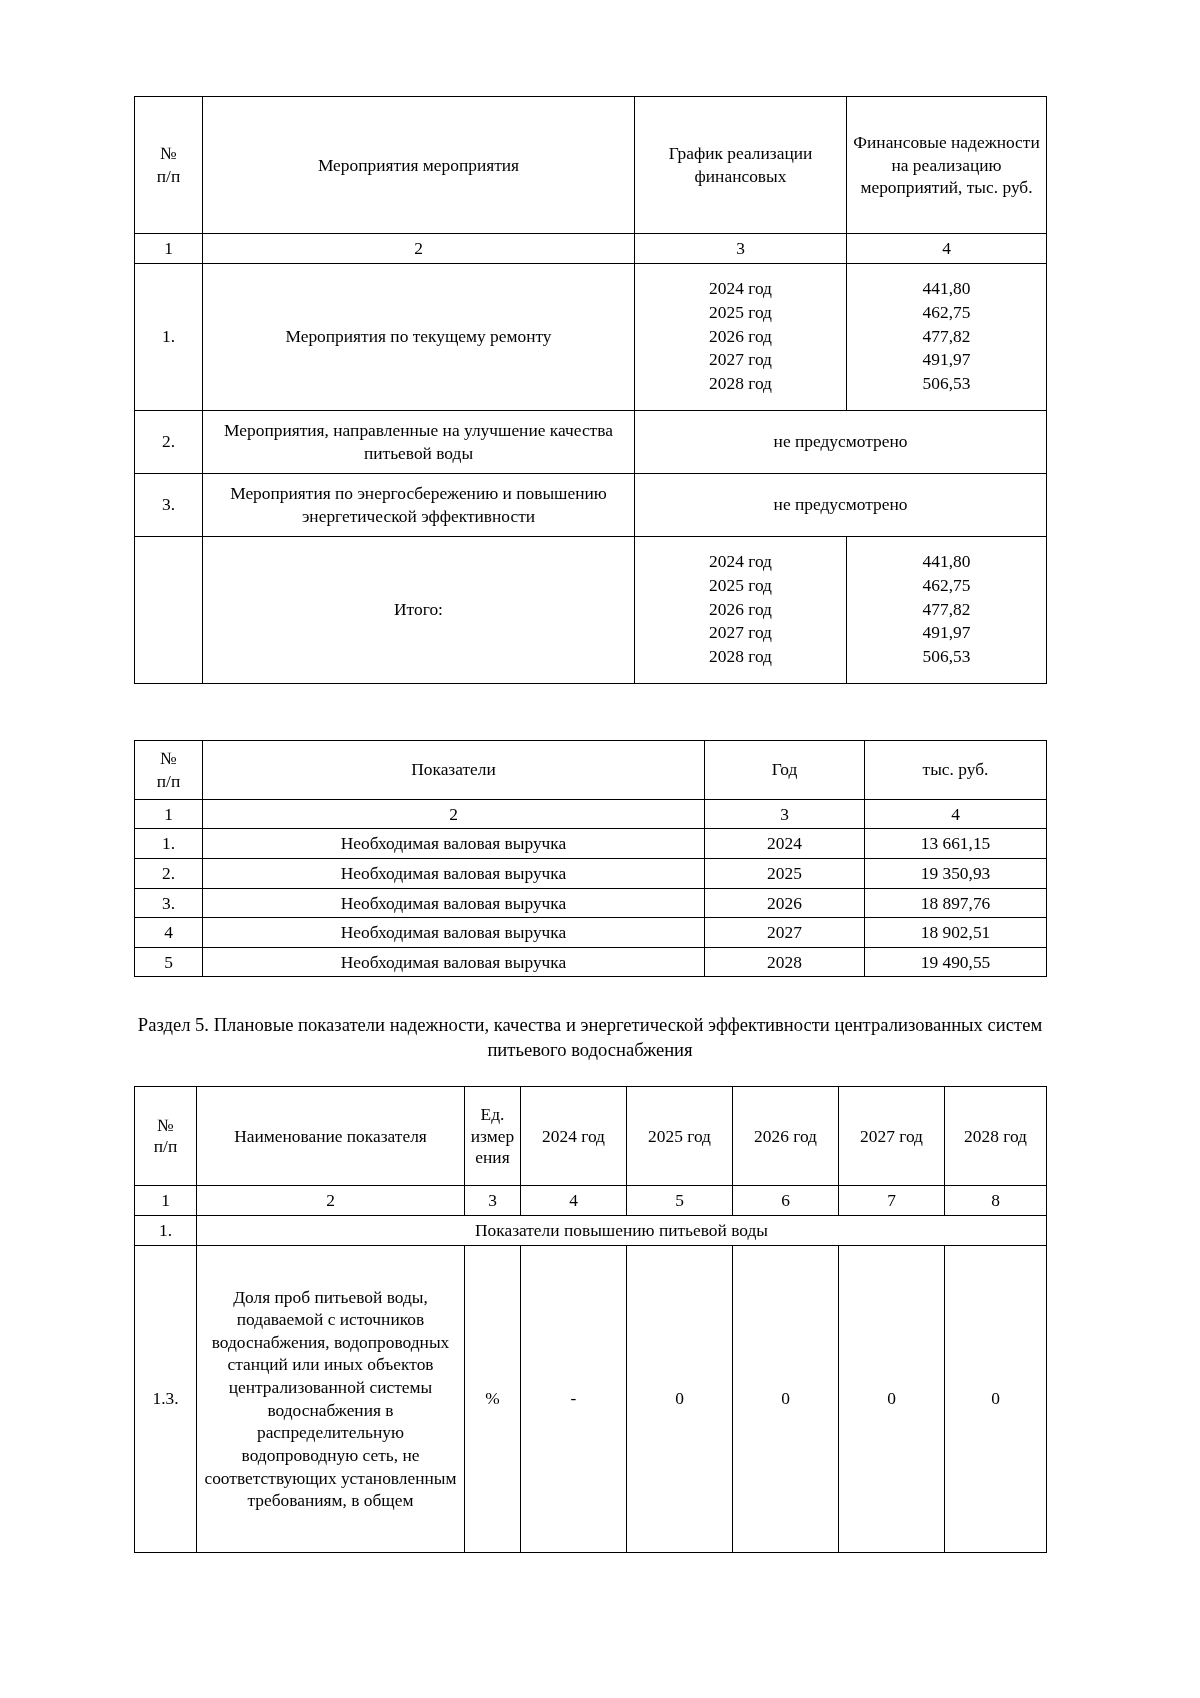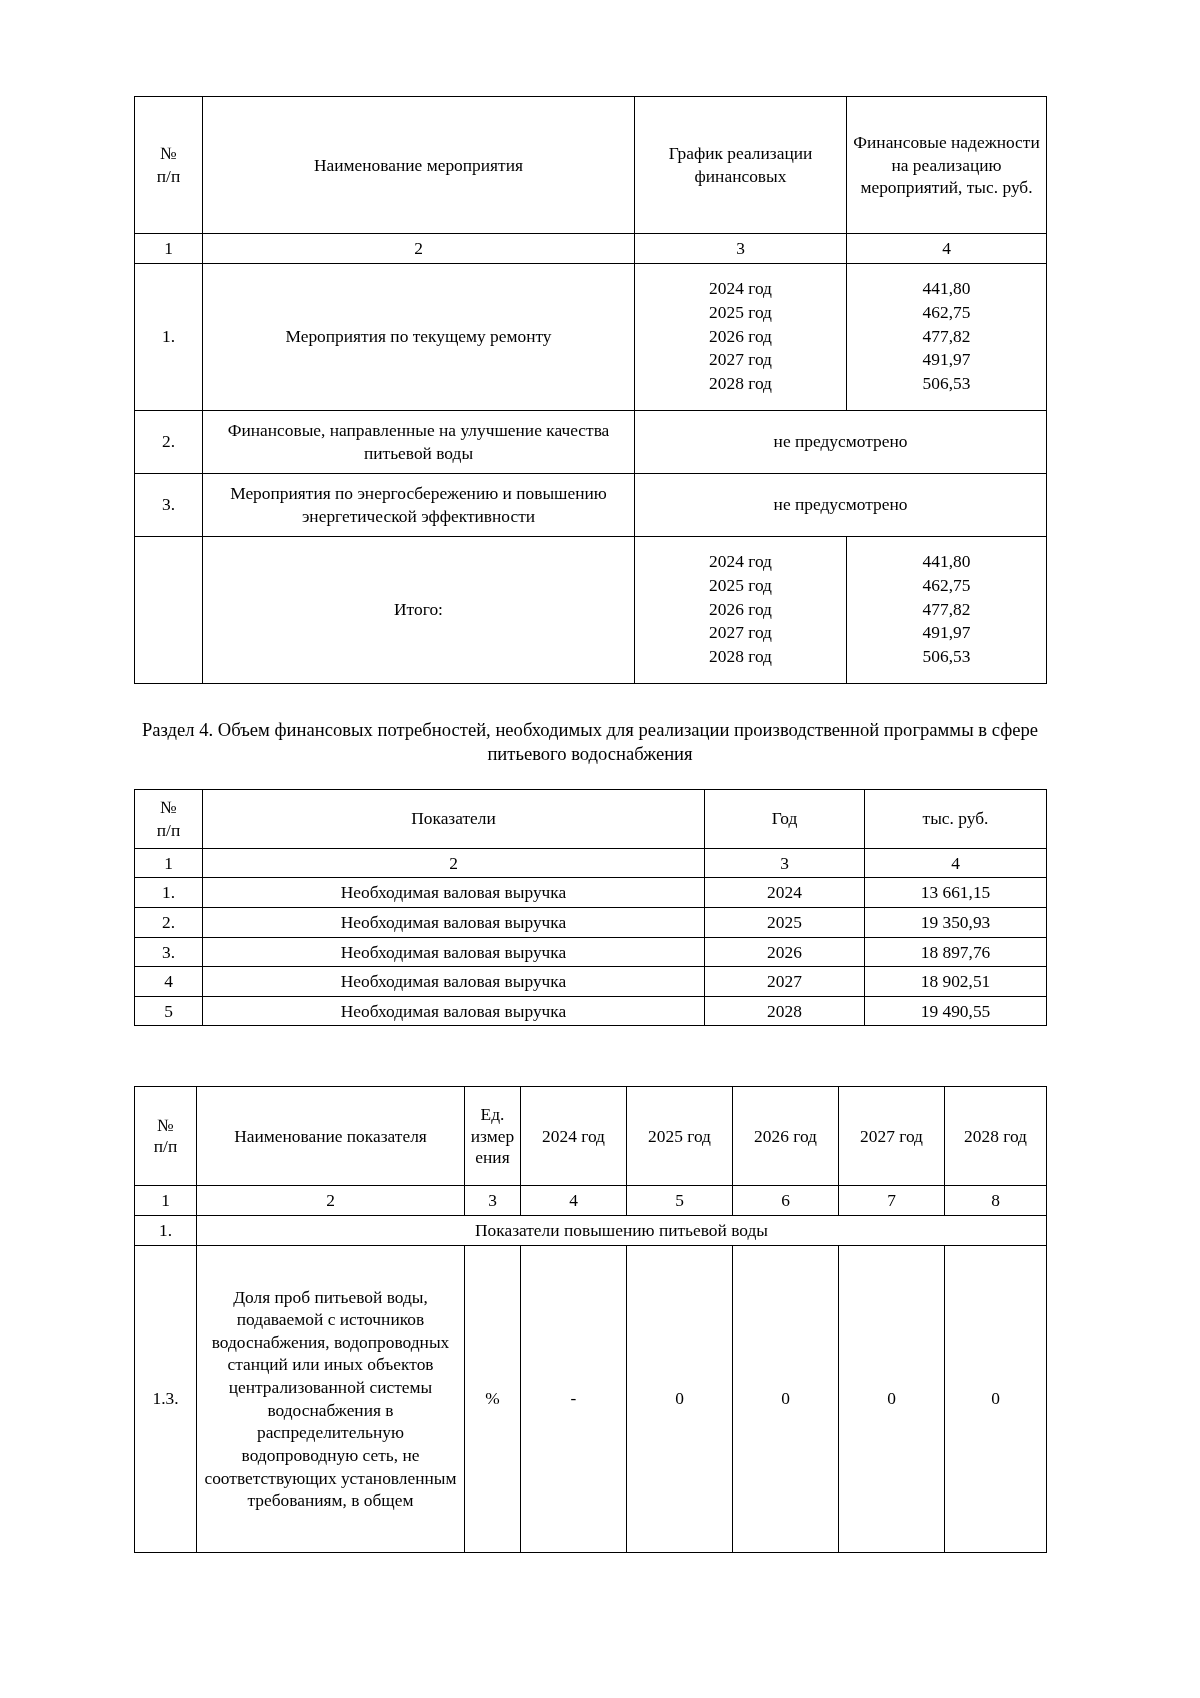--- a/index.html
+++ b/index.html
@@ -106,21 +106,21 @@
           <col class="c2">
           <col class="c3">
           <col class="c4">
         </colgroup>
       <tbody>
         <tr>
           <td class="tc vm" style="height:130px">
             <span>№</span><br>
             <span>п/п</span>
           </td>
-          <td class="tc vm">Наименование мероприятия</td>
+          <td class="tc vm">Мероприятия мероприятия</td>
           <td class="tc vm">График реализации финансовых</td>
           <td class="tc vm">Финансовые надежности на реализацию мероприятий, тыс. руб.</td>
         </tr>
         <tr>
           <td class="tc">1</td>
           <td class="tc">2</td>
           <td class="tc">3</td>
           <td class="tc">4</td>
         </tr>
         <tr>
@@ -140,21 +140,21 @@
               <span>441,80</span>
               <span>462,75</span>
               <span>477,82</span>
               <span>491,97</span>
               <span>506,53</span>
             </span>
           </td>
         </tr>
         <tr>
           <td class="tc vm" style="height:56px">2.</td>
-          <td class="tc vm">Финансовые, направленные на улучшение качества питьевой воды</td>
+          <td class="tc vm">Мероприятия, направленные на улучшение качества питьевой воды</td>
           <td class="tc vm" colspan="2">не предусмотрено</td>
         </tr>
         <tr>
           <td class="tc vm" style="height:56px">3.</td>
           <td class="tc vm">Мероприятия по энергосбережению и повышению энергетической эффективности</td>
           <td class="tc vm" colspan="2">не предусмотрено</td>
         </tr>
         <tr>
           <td class="tc vt" style="height:140px"></td>
           <td class="tc vt">Итого:</td>
@@ -175,21 +175,20 @@
               <span>491,97</span>
               <span>506,53</span>
             </span>
           </td>
         </tr>
       </tbody>
     </table>
 
     <div class="gap-a"></div>
 
-    <p class="section-heading">Раздел 4. Объем финансовых потребностей, необходимых для реализации производственной программы в сфере питьевого водоснабжения</p>
 
     <div class="gap-b"></div>
 
     <table class="doc t2">
       <colgroup>
           <col class="c1">
           <col class="c2">
           <col class="c3">
           <col class="c4">
         </colgroup>
@@ -237,20 +236,21 @@
           <td class="tc">5</td>
           <td class="tl">Необходимая валовая выручка</td>
           <td class="tc">2028</td>
           <td class="tc">19 490,55</td>
         </tr>
       </tbody>
     </table>
 
     <div class="gap-c"></div>
 
+    <p class="section-heading">Раздел 5. Плановые показатели надежности, качества и энергетической эффективности централизованных систем питьевого водоснабжения</p>
 
     <div class="gap-d"></div>
 
     <table class="doc t3">
       <colgroup>
           <col class="c1">
           <col class="c2">
           <col class="c3">
           <col class="c4">
           <col class="c5">

